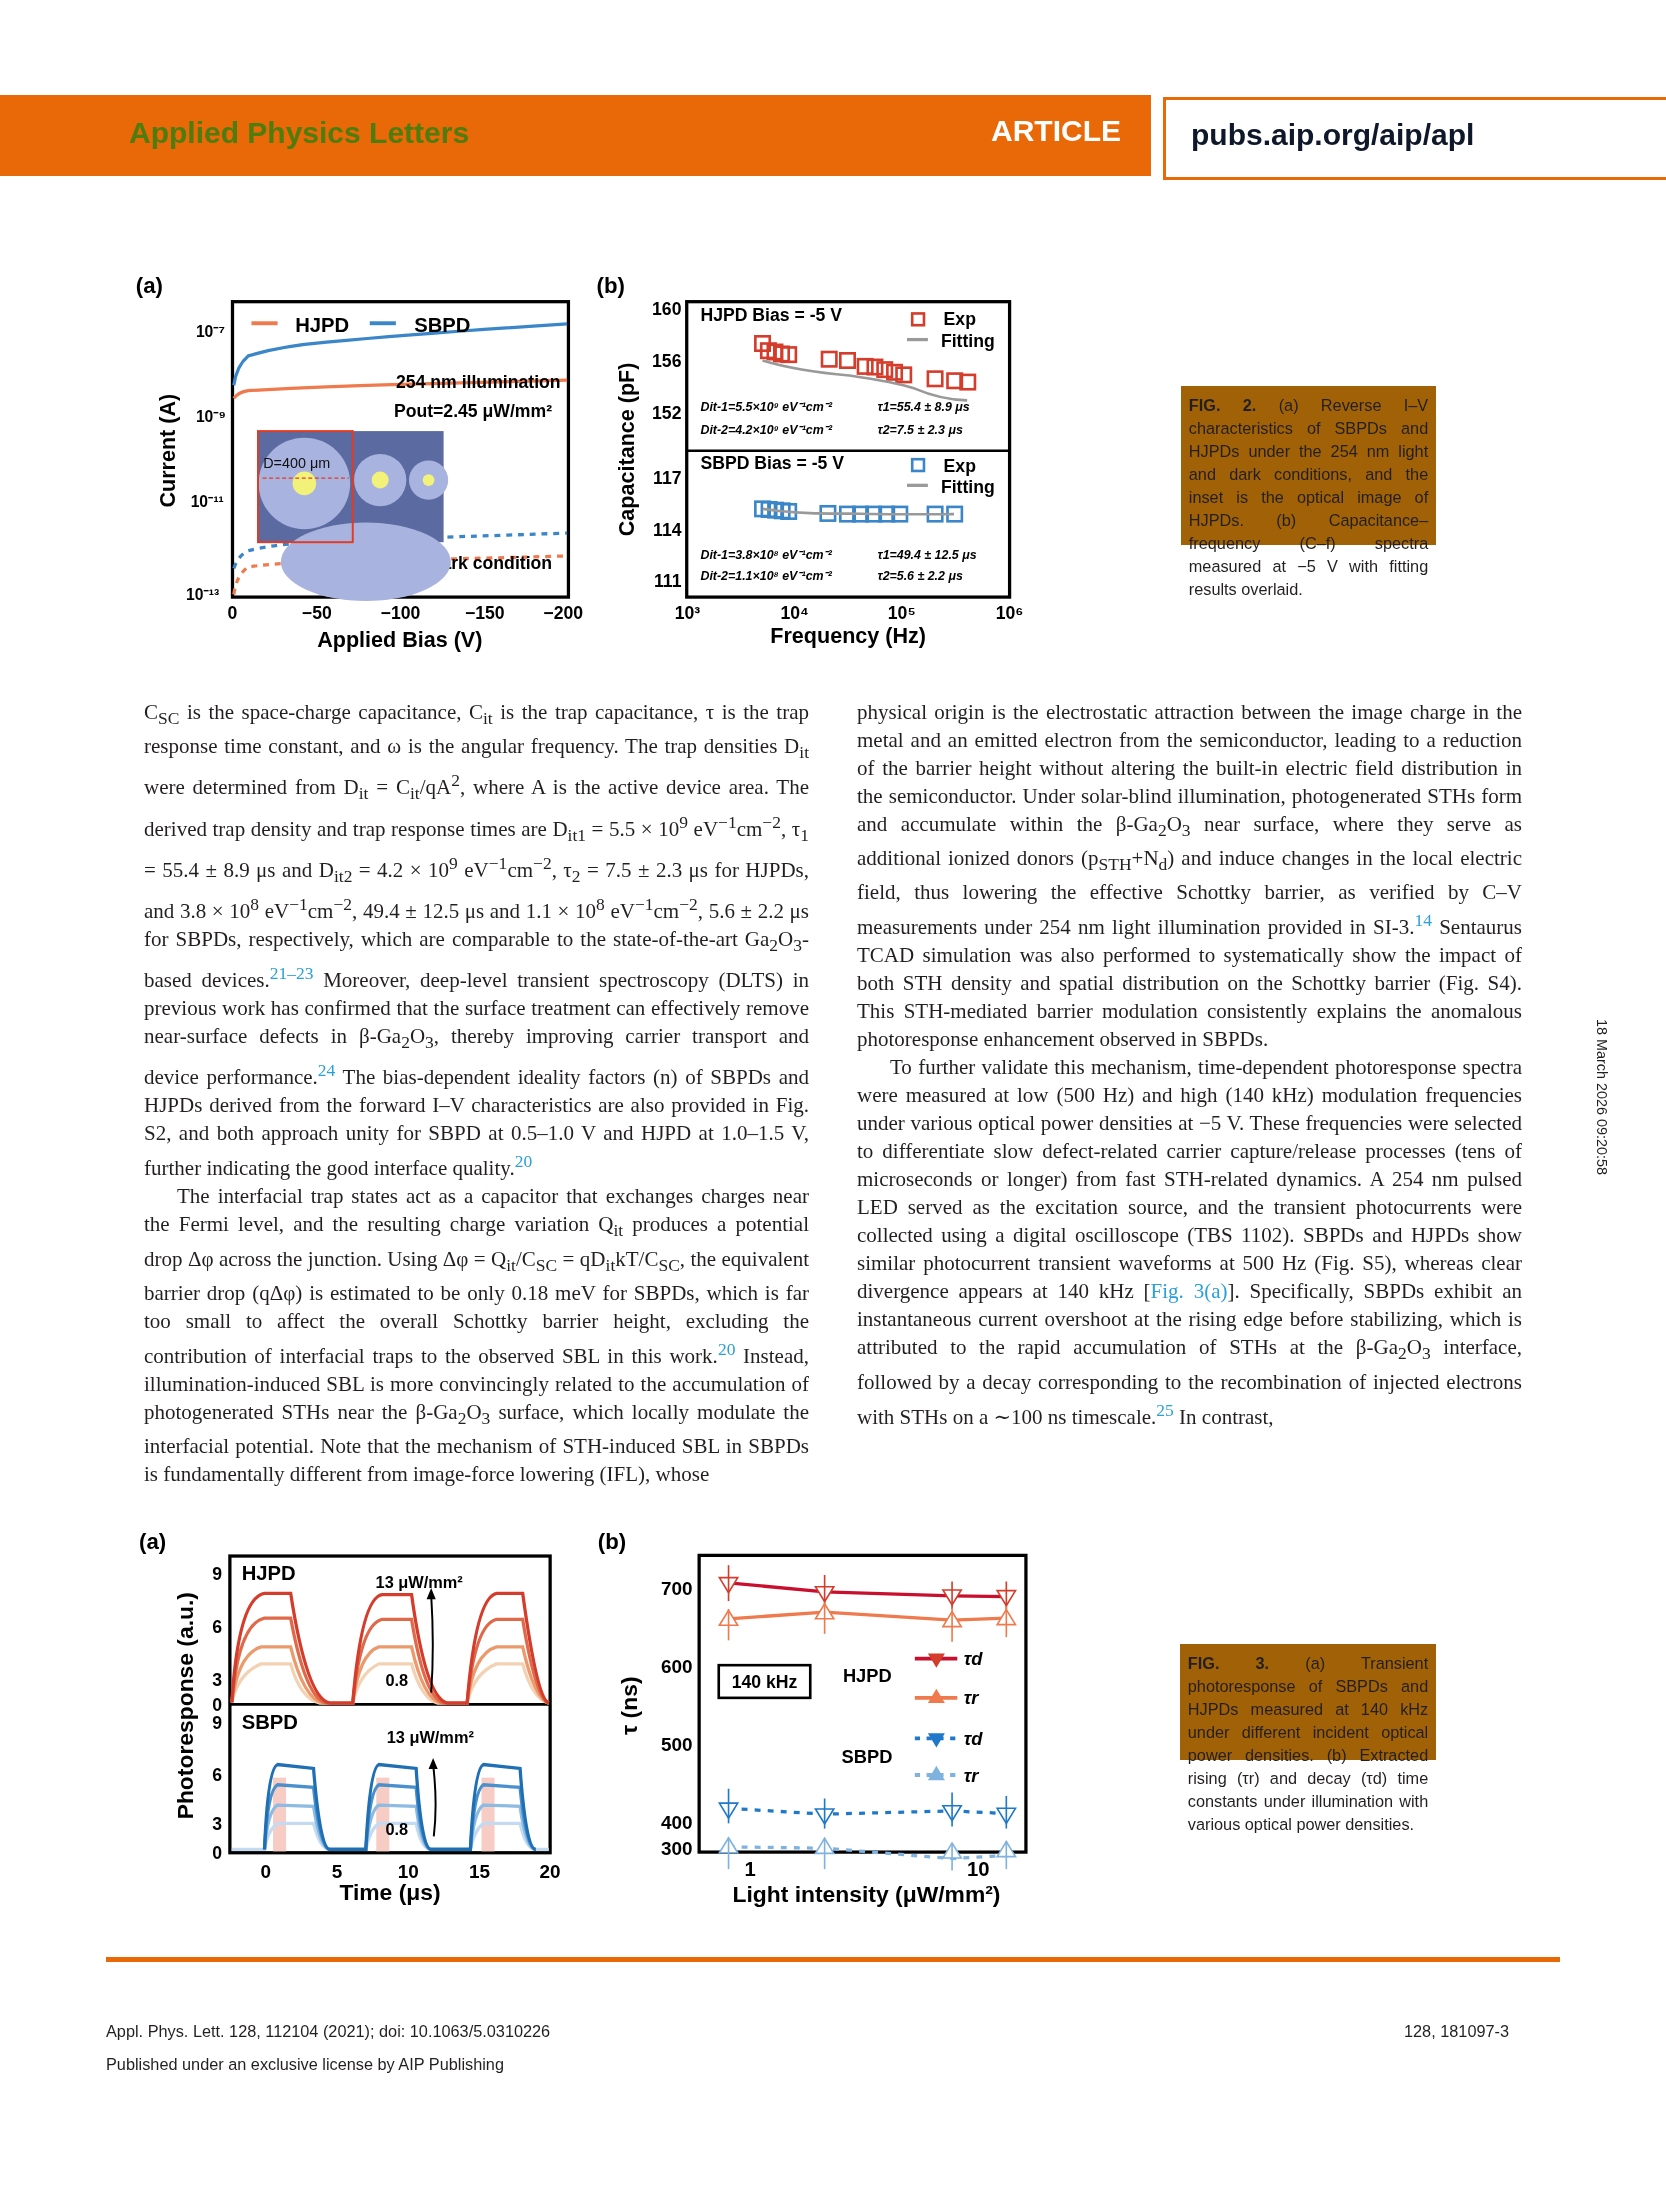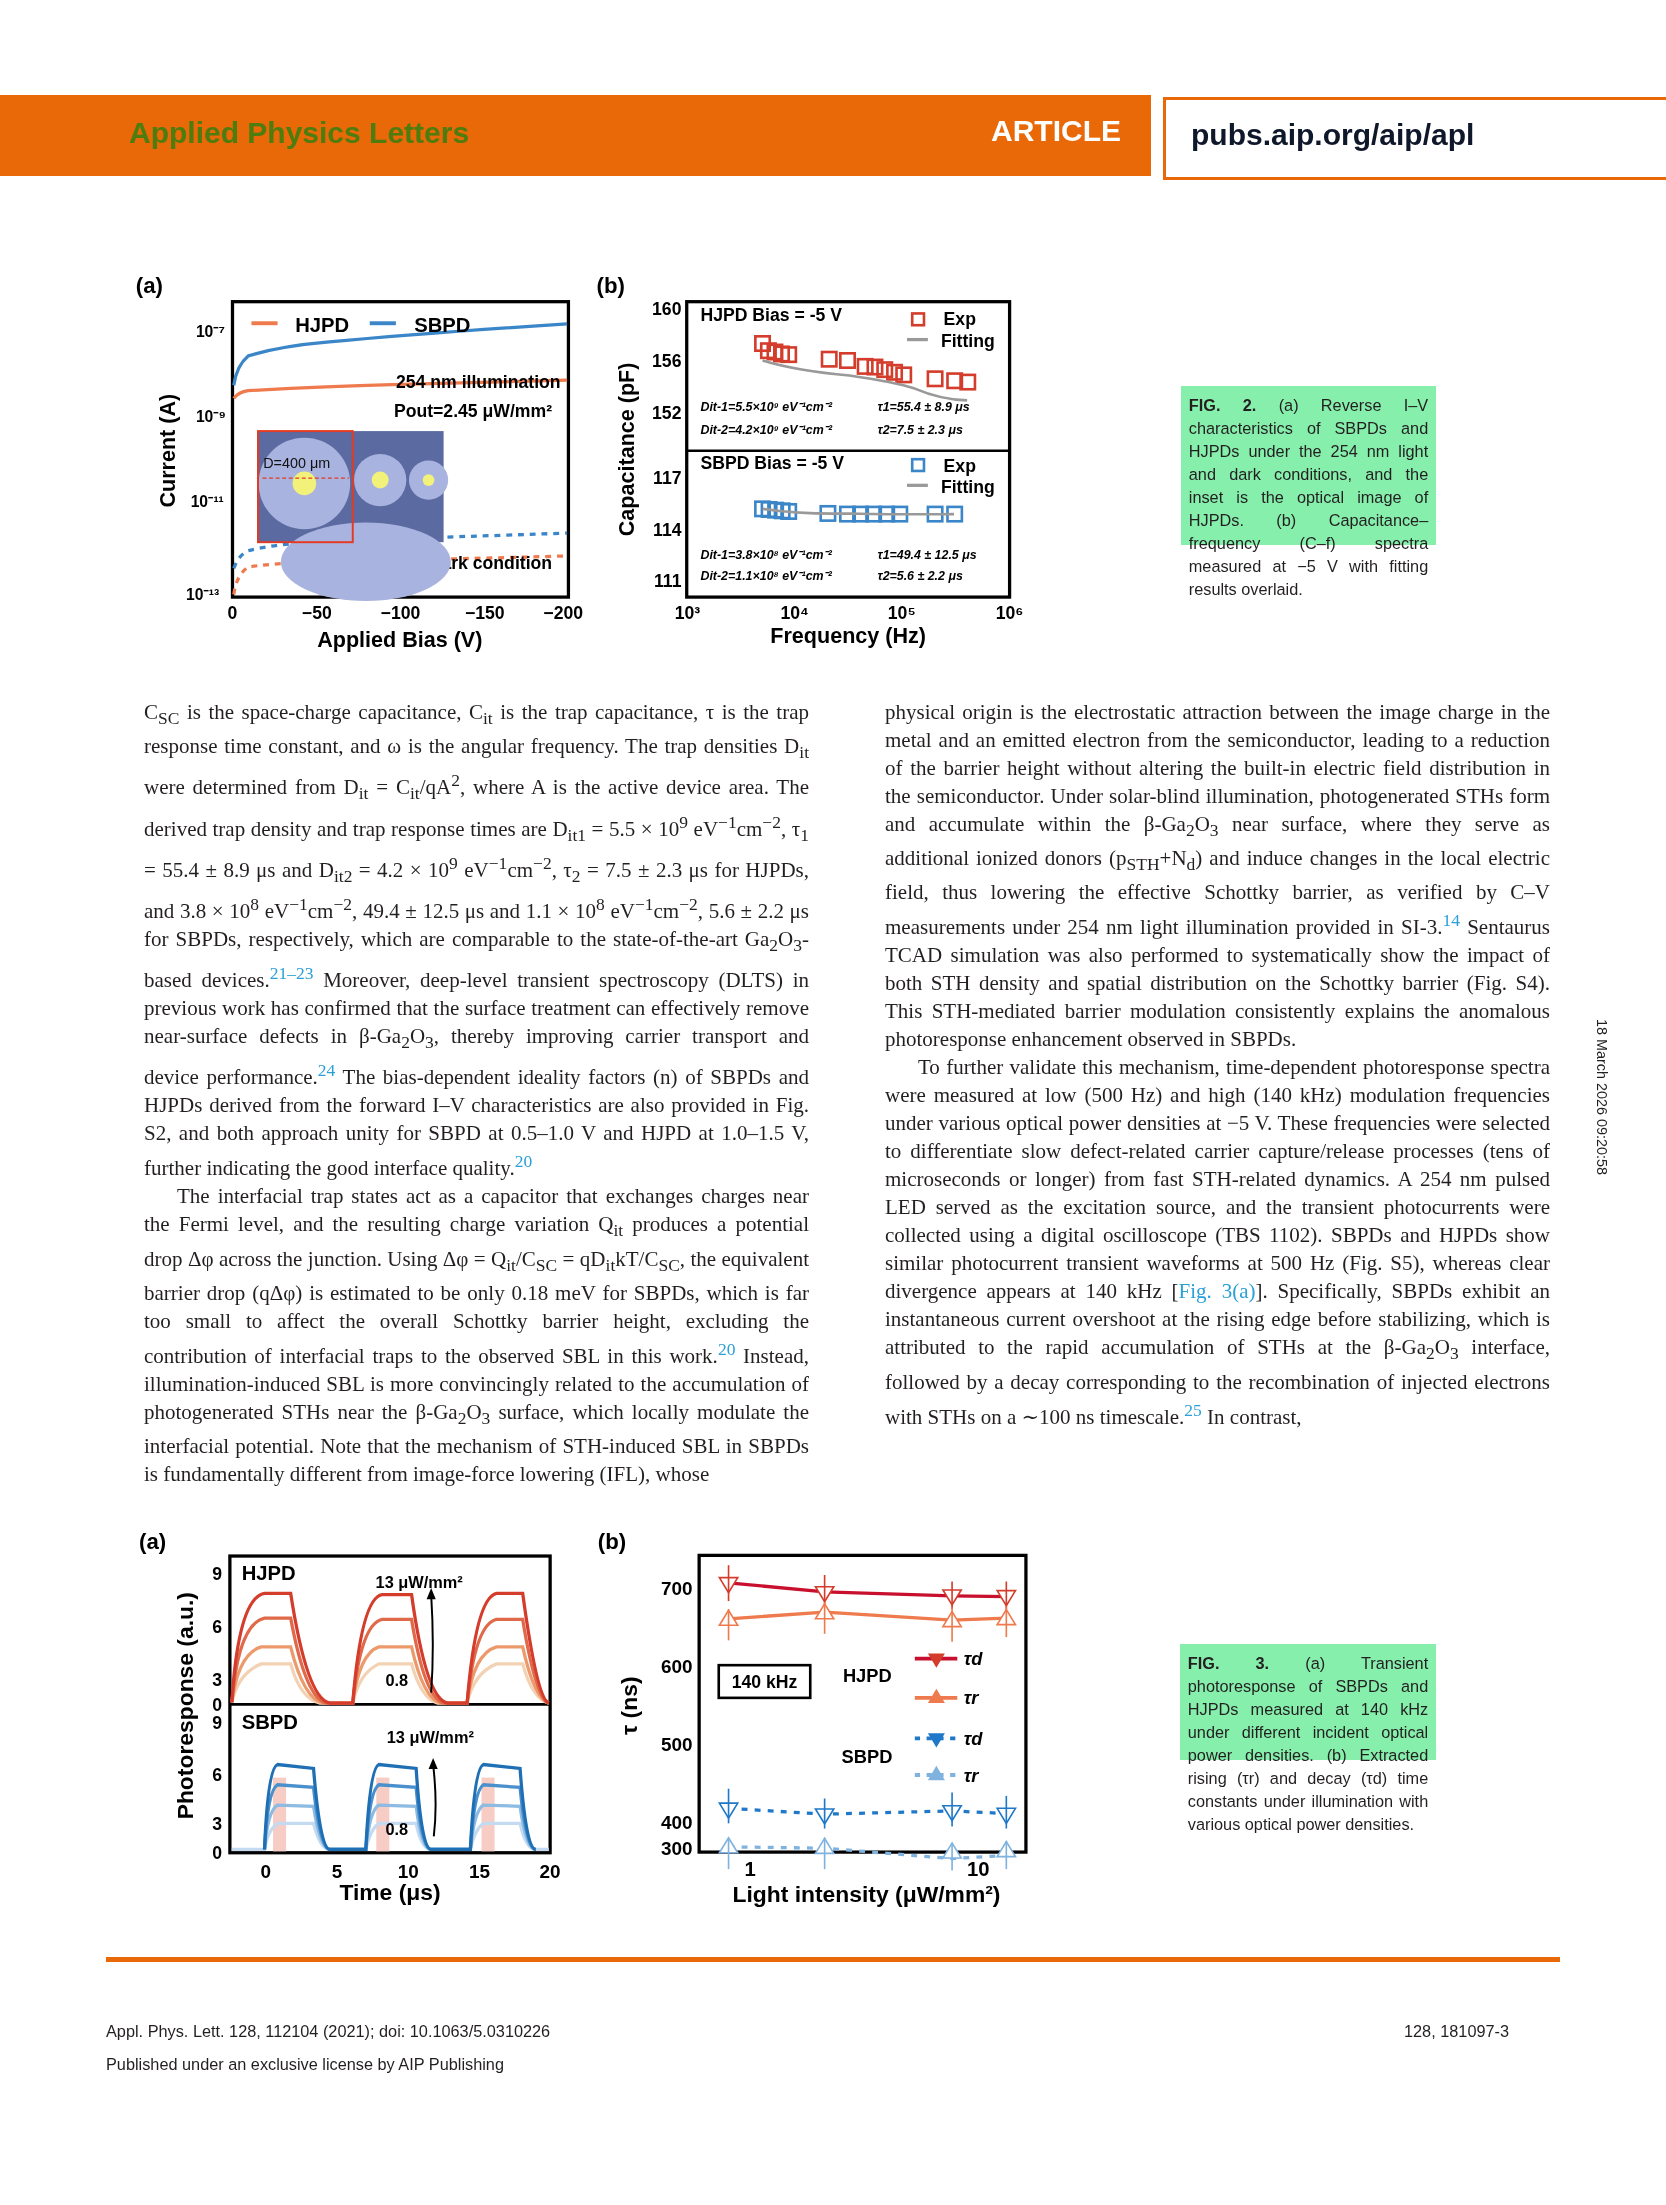--- a/index.html
+++ b/index.html
@@ -3,21 +3,21 @@
 <meta charset="utf-8">
 <style>
   html,body{margin:0;padding:0;background:#fff;}
   body{width:1666px;height:2205px;position:relative;overflow:hidden;font-family:"Liberation Serif","DejaVu Serif",serif;color:#231f20;}
   .hdr-bar{position:absolute;left:0;top:95px;width:1151px;height:81px;background:#e96807;}
   .hdr-title{position:absolute;left:129px;top:116px;font-family:"Liberation Sans",sans-serif;font-weight:bold;font-size:30px;color:#4d7c0f;}
   .hdr-article{position:absolute;left:991px;top:114px;font-family:"Liberation Sans",sans-serif;font-weight:bold;font-size:30px;color:#fff;}
   .hdr-url-box{position:absolute;left:1163px;top:97px;width:523px;height:77px;border-top:3.3px solid #e96807;border-left:3.3px solid #e96807;border-bottom:3.3px solid #e96807;background:#fff;}
   .hdr-url{position:absolute;left:1191px;top:118px;font-family:"Liberation Sans",sans-serif;font-weight:bold;font-size:30px;color:#0f172a;}
   .fig{position:absolute;}
-  .caption{position:absolute;background:#86efac;font-family:"Liberation Sans",sans-serif;font-size:16.3px;line-height:23px;padding:7.8px 7.8px;text-align:justify;color:#231f20;box-sizing:border-box;}
+  .caption{position:absolute;background:#a16207;font-family:"Liberation Sans",sans-serif;font-size:16.3px;line-height:23px;padding:7.8px 7.8px;text-align:justify;color:#231f20;box-sizing:border-box;}
   .caption b{font-weight:bold;}
   .col{position:absolute;font-size:21px;line-height:28px;text-align:justify;}
   .col p{margin:0;}
   .col p.ind{text-indent:33px;}
   .ref{color:#2a9fd8;}
   .datestamp{position:absolute;left:1594px;top:1019px;font-family:"Liberation Sans",sans-serif;font-size:14.4px;writing-mode:vertical-rl;color:#231f20;}
   .foot-bar{position:absolute;left:106px;top:1957px;width:1454px;height:5.2px;background:#e96807;}
   .foot-left{position:absolute;left:106px;top:2022px;font-family:"Liberation Sans",sans-serif;font-size:16.3px;}
   .foot-right{position:absolute;left:1404px;top:2022px;font-family:"Liberation Sans",sans-serif;font-size:16.3px;}
   .foot-pub{position:absolute;left:106px;top:2055px;font-family:"Liberation Sans",sans-serif;font-size:16.3px;}
@@ -164,21 +164,21 @@
 
 <div class="caption" style="left:1181px;top:386px;width:255px;height:159px;">
   <b>FIG. 2.</b>
   <span>(a) Reverse I–V characteristics of SBPDs and HJPDs under the 254 nm light and dark conditions, and the inset is the optical image of HJPDs. (b) Capacitance–frequency (C–f) spectra measured at −5 V with fitting results overlaid.</span>
 </div>
 
 <div class="col" style="left:144px;top:698px;width:665px;">
   <p class="para">C<sub>SC</sub> is the space-charge capacitance, C<sub>it</sub> is the trap capacitance, τ is the trap response time constant, and ω is the angular frequency. The trap densities D<sub>it</sub> were determined from D<sub>it</sub> = C<sub>it</sub>/qA<sup>2</sup>, where A is the active device area. The derived trap density and trap response times are D<sub>it1</sub> = 5.5 × 10<sup>9</sup> eV<sup>−1</sup>cm<sup>−2</sup>, τ<sub>1</sub> = 55.4 ± 8.9 μs and D<sub>it2</sub> = 4.2 × 10<sup>9</sup> eV<sup>−1</sup>cm<sup>−2</sup>, τ<sub>2</sub> = 7.5 ± 2.3 μs for HJPDs, and 3.8 × 10<sup>8</sup> eV<sup>−1</sup>cm<sup>−2</sup>, 49.4 ± 12.5 μs and 1.1 × 10<sup>8</sup> eV<sup>−1</sup>cm<sup>−2</sup>, 5.6 ± 2.2 μs for SBPDs, respectively, which are comparable to the state-of-the-art Ga<sub>2</sub>O<sub>3</sub>-based devices.<sup class="ref">21–23</sup> Moreover, deep-level transient spectroscopy (DLTS) in previous work has confirmed that the surface treatment can effectively remove near-surface defects in β-Ga<sub>2</sub>O<sub>3</sub>, thereby improving carrier transport and device performance.<sup class="ref">24</sup> The bias-dependent ideality factors (n) of SBPDs and HJPDs derived from the forward I–V characteristics are also provided in Fig. S2, and both approach unity for SBPD at 0.5–1.0 V and HJPD at 1.0–1.5 V, further indicating the good interface quality.<sup class="ref">20</sup></p>
   <p class="para ind">The interfacial trap states act as a capacitor that exchanges charges near the Fermi level, and the resulting charge variation Q<sub>it</sub> produces a potential drop Δφ across the junction. Using Δφ = Q<sub>it</sub>/C<sub>SC</sub> = qD<sub>it</sub>kT/C<sub>SC</sub>, the equivalent barrier drop (qΔφ) is estimated to be only 0.18 meV for SBPDs, which is far too small to affect the overall Schottky barrier height, excluding the contribution of interfacial traps to the observed SBL in this work.<sup class="ref">20</sup> Instead, illumination-induced SBL is more convincingly related to the accumulation of photogenerated STHs near the β-Ga<sub>2</sub>O<sub>3</sub> surface, which locally modulate the interfacial potential. Note that the mechanism of STH-induced SBL in SBPDs is fundamentally different from image-force lowering (IFL), whose</p>
 </div>
-<div class="col" style="left:857px;top:698px;width:665px;margin-left:28px;">
+<div class="col" style="left:857px;top:698px;width:665px;">
   <p class="para">physical origin is the electrostatic attraction between the image charge in the metal and an emitted electron from the semiconductor, leading to a reduction of the barrier height without altering the built-in electric field distribution in the semiconductor. Under solar-blind illumination, photogenerated STHs form and accumulate within the β-Ga<sub>2</sub>O<sub>3</sub> near surface, where they serve as additional ionized donors (p<sub>STH</sub>+N<sub>d</sub>) and induce changes in the local electric field, thus lowering the effective Schottky barrier, as verified by C–V measurements under 254 nm light illumination provided in SI-3.<sup class="ref">14</sup> Sentaurus TCAD simulation was also performed to systematically show the impact of both STH density and spatial distribution on the Schottky barrier (Fig. S4). This STH-mediated barrier modulation consistently explains the anomalous photoresponse enhancement observed in SBPDs.</p>
   <p class="para ind">To further validate this mechanism, time-dependent photoresponse spectra were measured at low (500 Hz) and high (140 kHz) modulation frequencies under various optical power densities at −5 V. These frequencies were selected to differentiate slow defect-related carrier capture/release processes (tens of microseconds or longer) from fast STH-related dynamics. A 254 nm pulsed LED served as the excitation source, and the transient photocurrents were collected using a digital oscilloscope (TBS 1102). SBPDs and HJPDs show similar photocurrent transient waveforms at 500 Hz (Fig. S5), whereas clear divergence appears at 140 kHz [<span class="ref">Fig. 3(a)</span>]. Specifically, SBPDs exhibit an instantaneous current overshoot at the rising edge before stabilizing, which is attributed to the rapid accumulation of STHs at the β-Ga<sub>2</sub>O<sub>3</sub> interface, followed by a decay corresponding to the recombination of injected electrons with STHs on a ∼100 ns timescale.<sup class="ref">25</sup> In contrast,</p>
 </div>
 
 <div class="datestamp">18 March 2026 09:20:58</div>
 
 <svg class="fig" style="left:124px;top:1516px;" width="915" height="399" viewBox="190 2320 1400 610">
 
   <text x="213" y="2370" font-size="34" font-weight="bold">(a)</text>
   <g>

